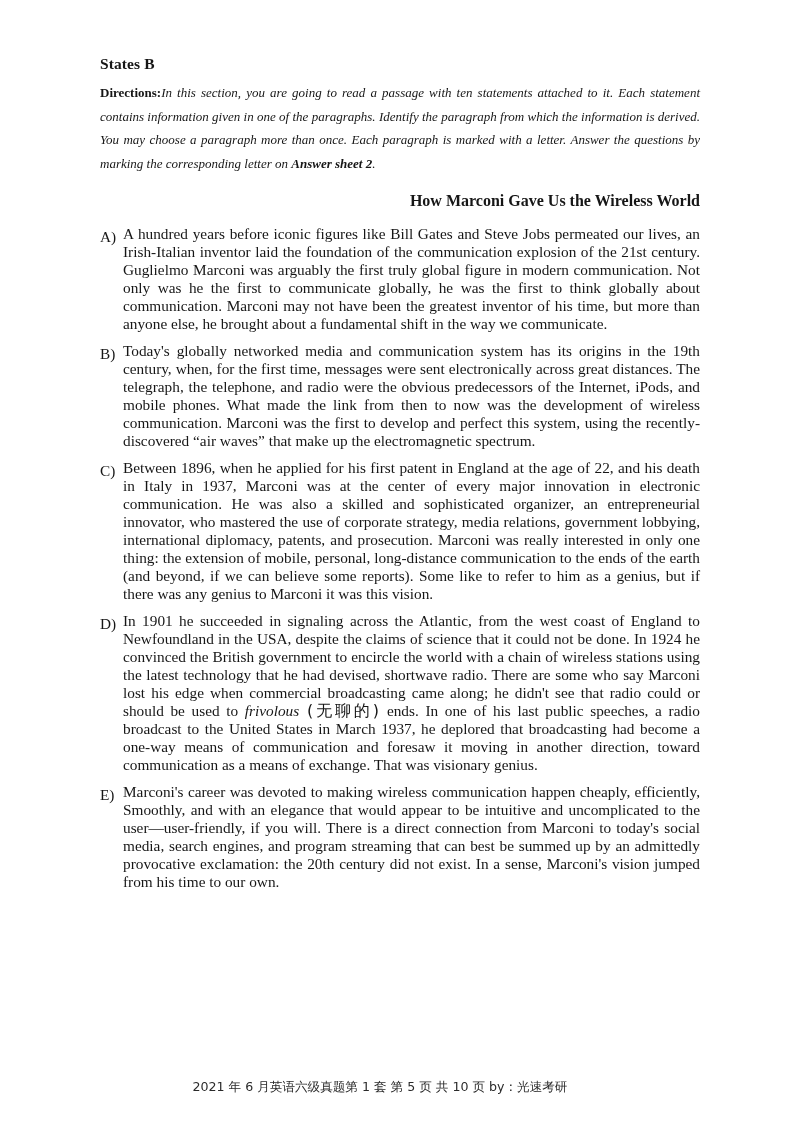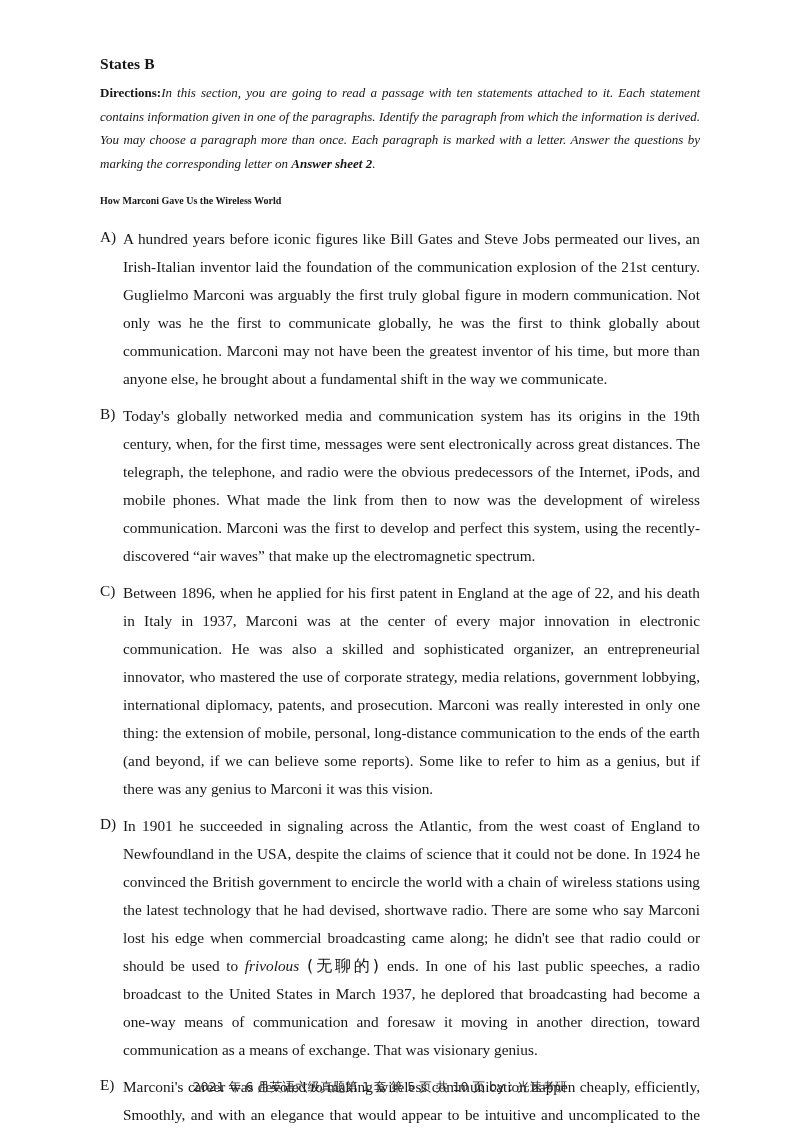--- a/index.html
+++ b/index.html
@@ -48,42 +48,42 @@
     font-style: normal;
   }
   .directions .dir-body {
     font-style: italic;
   }
   .directions .dir-sheet {
     font-style: italic;
     font-weight: bold;
   }
   .passage-title {
-    font-size: 10px;
+    font-size: 16px;
     font-weight: bold;
-    text-align: left;
+    text-align: right;
     line-height: 24px;
     margin: 0 0 12px 0;
   }
   .para {
     display: flex;
     align-items: flex-start;
     margin: 0 0 9px 0;
   }
   .para-letter {
     flex: 0 0 auto;
     width: 23px;
     font-size: 15.3px;
     line-height: 24.2px;
     text-align: left;
   }
   .para-text {
     flex: 1 1 auto;
     font-size: 15.3px;
-    line-height: 28px;
+    line-height: 18px;
     text-align: justify;
     text-justify: inter-word;
     hyphens: none;
   }
   .para-text .ital {
     font-style: italic;
   }
   .para-text .cn {
     font-family: "DejaVu Sans", "Liberation Sans", sans-serif;
     font-size: 16px;

